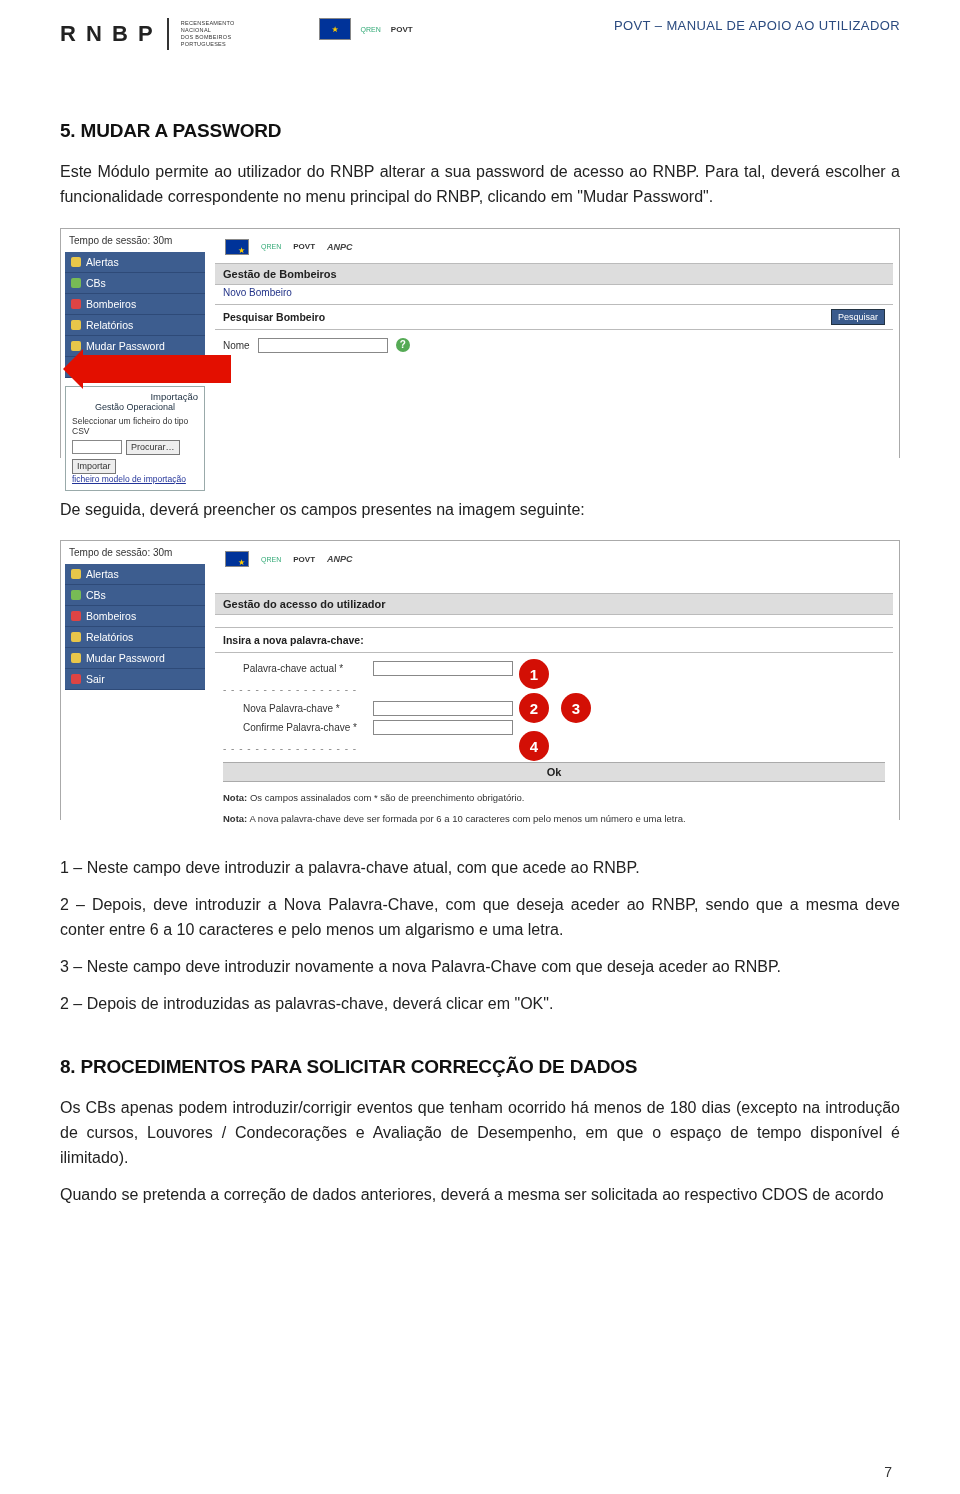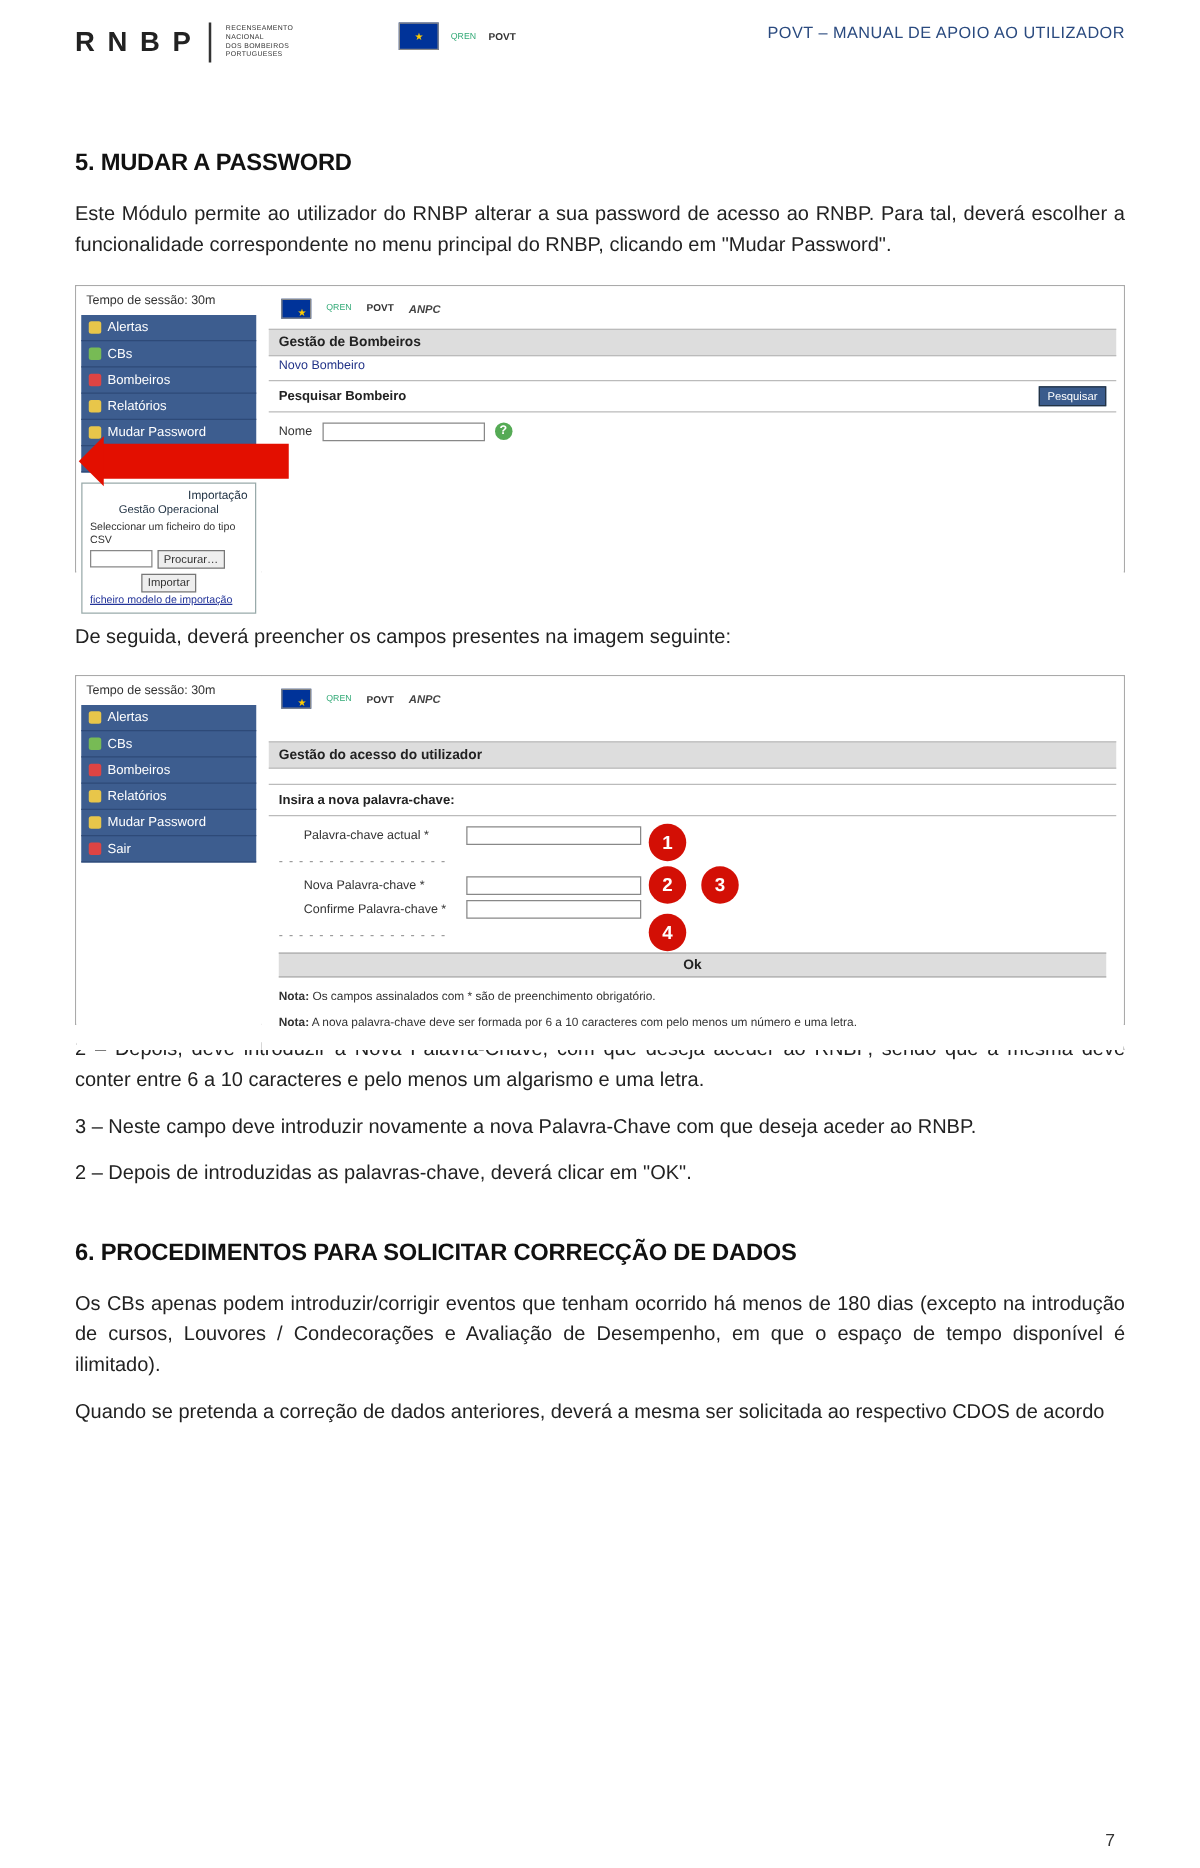--- a/index.html
+++ b/index.html
@@ -128,21 +128,21 @@
             </div>
         </div>
         <div class="import-box">
           <div class="import-title">Importação</div>
           <div class="import-sub">Gestão Operacional</div>
           <div class="import-row">Seleccionar um ficheiro do tipo CSV</div>
           <div class="import-row">
             <span class="mini-input"></span>
             <span class="mini-btn">Procurar…</span>
           </div>
-          <div class="import-row" style="justify-content:center">
+          <div class="import-row" style="justify-content:flex-start">
             <span class="mini-btn">Importar</span>
           </div>
           <a class="import-link" href="#">ficheiro modelo de importação</a>
         </div>
       </div>
       <div class="maincol">
         <div class="logos2">
           <span class="flag-eu" style="width:24px;height:16px"></span>
           <span class="qren">QREN</span>
           <span class="povt">POVT</span>
@@ -222,22 +222,23 @@
           <div class="note"><strong>Nota:</strong><span> A nova palavra-chave deve ser formada por 6 a 10 caracteres com pelo menos um número e uma letra.</span></div>
         </div>
         <span class="circle" style="top:118px; left:310px">1</span>
         <span class="circle" style="top:152px; left:310px">2</span>
         <span class="circle" style="top:152px; left:352px">3</span>
         <span class="circle" style="top:190px; left:310px">4</span>
       </div>
     </div>
   </div>
 
+  <p class="body" style="margin-top:36px">1 – Neste campo deve introduzir a palavra-chave atual, com que acede ao RNBP.</p>
   <p class="body">2 – Depois, deve introduzir a Nova Palavra-Chave, com que deseja aceder ao RNBP, sendo que a mesma deve conter entre 6 a 10 caracteres e pelo menos um algarismo e uma letra.</p>
   <p class="body">3 – Neste campo deve introduzir novamente a nova Palavra-Chave com que deseja aceder ao RNBP.</p>
   <p class="body">2 – Depois de introduzidas as palavras-chave, deverá clicar em "OK".</p>
 
-  <h2 class="sec" style="margin-top:40px">6.  PROCEDIMENTOS PARA SOLICITAR CORRECÇÃO DE DADOS</h2>
+  <h2 class="sec" style="margin-top:40px">8.  PROCEDIMENTOS PARA SOLICITAR CORRECÇÃO DE DADOS</h2>
   <p class="body">Os CBs apenas podem introduzir/corrigir eventos que tenham ocorrido há menos de 180 dias (excepto na introdução de cursos, Louvores / Condecorações e Avaliação de Desempenho, em que o espaço de tempo disponível é ilimitado).</p>
   <p class="body">Quando se pretenda a correção de dados anteriores, deverá a mesma ser solicitada ao respectivo CDOS de acordo</p>
 
   <div class="page-num">7</div>
 </div>
 
 </body></html>

